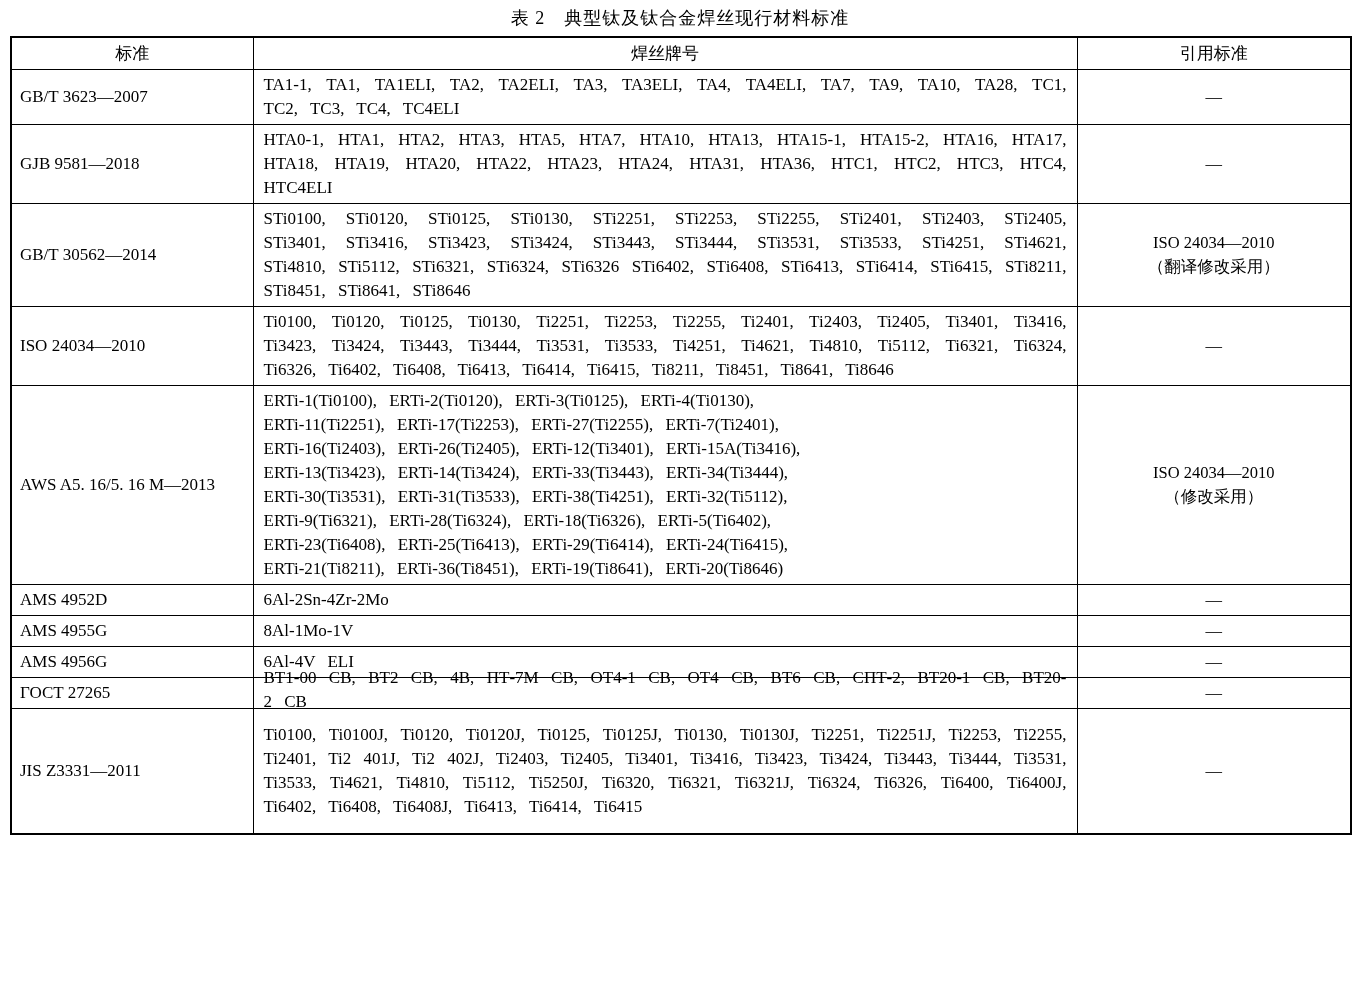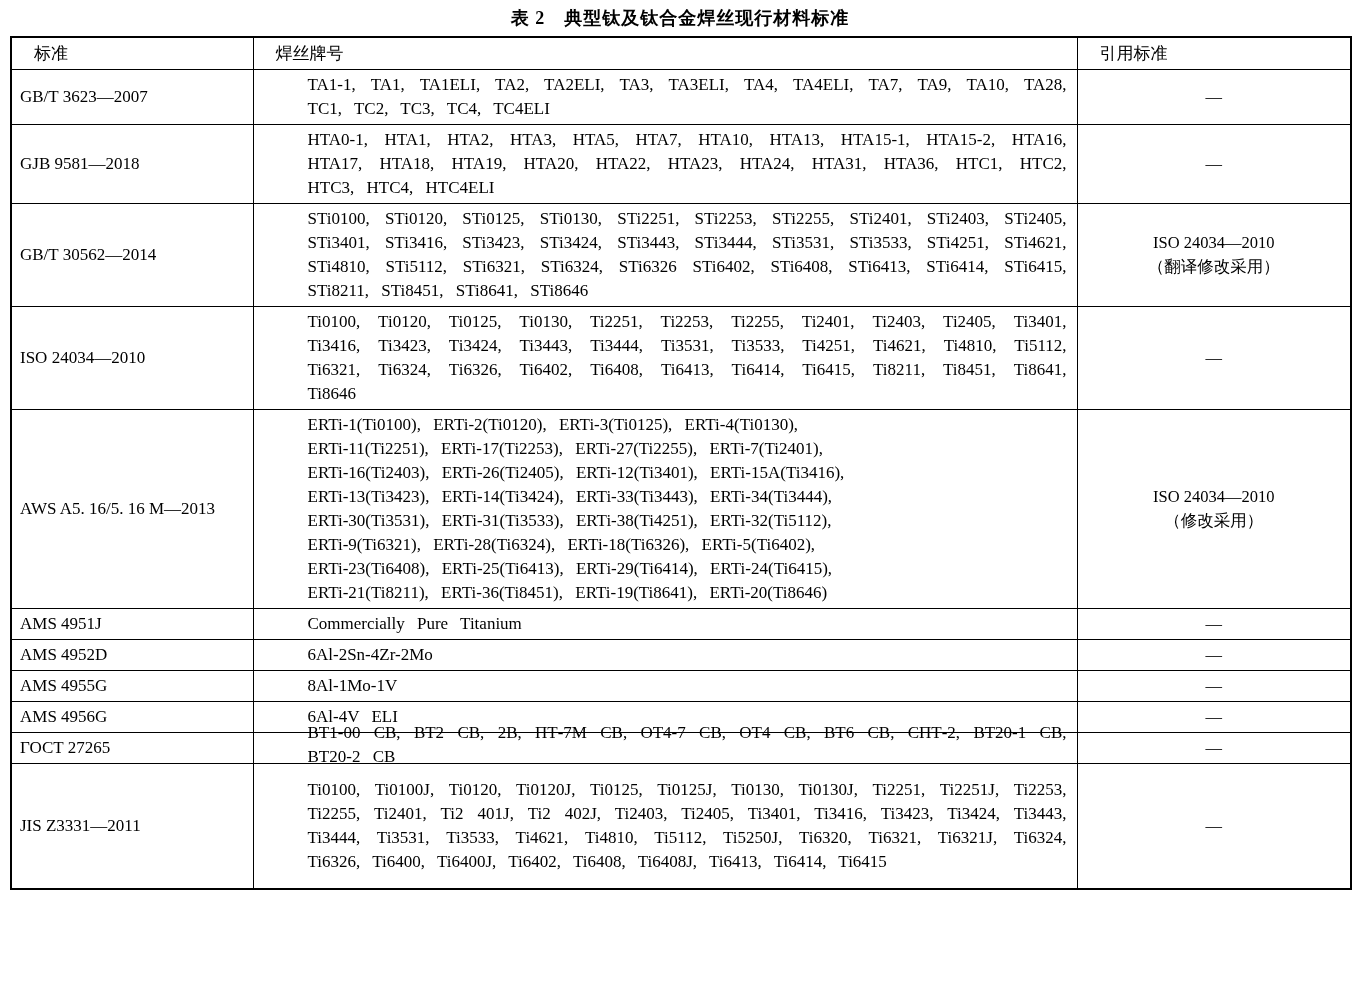--- a/index.html
+++ b/index.html
@@ -10,21 +10,21 @@
     height: 986px;
     overflow: hidden;
     font-family: "Liberation Serif", "DejaVu Serif", serif;
     color: #000;
   }
   .page {
     padding: 5px 10px 0 10px;
   }
   .doc-title {
     text-align: center;
-    font-weight: bold;
+    font-weight: normal;
     font-size: 18px;
     line-height: 26px;
     margin-bottom: 5px;
     letter-spacing: 1px;
   }
   table.std-table {
     border-collapse: collapse;
     table-layout: fixed;
     width: 1340px;
     border: 2.5px solid #000;
@@ -37,37 +37,36 @@
     border: 1.4px solid #000;
     vertical-align: middle;
     font-size: 17px;
   }
   thead th {
     font-weight: normal;
     font-size: 17px;
     height: 27px;
     line-height: 22px;
     padding: 2px 22px;
-    text-align: left;
+    text-align: center;
     border-bottom: 1.8px solid #000;
   }
   td.standard-cell {
     padding: 3px 8px;
     line-height: 24px;
     white-space: nowrap;
   }
   td.wires-cell {
     padding: 3px 10px;
     line-height: 24px;
   }
   td.wires-cell .wires {
     white-space: pre-line;
     text-align: justify;
     word-spacing: 8px;
-    margin-left: 44px;
   }
   td.reference-cell {
     text-align: center;
     padding: 3px 6px;
     line-height: 24px;
     white-space: pre-line;
     font-size: 16.5px;
   }
   
   tr.row-overlap td.wires-cell .wires {
@@ -134,27 +133,20 @@
 ERTi-13(Ti3423), ERTi-14(Ti3424), ERTi-33(Ti3443), ERTi-34(Ti3444),
 ERTi-30(Ti3531), ERTi-31(Ti3533), ERTi-38(Ti4251), ERTi-32(Ti5112),
 ERTi-9(Ti6321), ERTi-28(Ti6324), ERTi-18(Ti6326), ERTi-5(Ti6402),
 ERTi-23(Ti6408), ERTi-25(Ti6413), ERTi-29(Ti6414), ERTi-24(Ti6415),
 ERTi-21(Ti8211), ERTi-36(Ti8451), ERTi-19(Ti8641), ERTi-20(Ti8646)</div>
     </td>
     <td class="reference-cell">ISO 24034—2010
 （修改采用）</td>
   </tr>
         <tr>
-    <td class="standard-cell">AMS 4951J</td>
-    <td class="wires-cell">
-      <div class="wires">Commercially Pure Titanium</div>
-    </td>
-    <td class="reference-cell">—</td>
-  </tr>
-        <tr>
     <td class="standard-cell">AMS 4952D</td>
     <td class="wires-cell">
       <div class="wires">6Al-2Sn-4Zr-2Mo</div>
     </td>
     <td class="reference-cell">—</td>
   </tr>
         <tr>
     <td class="standard-cell">AMS 4955G</td>
     <td class="wires-cell">
       <div class="wires">8Al-1Mo-1V</div>
@@ -164,21 +156,21 @@
         <tr>
     <td class="standard-cell">AMS 4956G</td>
     <td class="wires-cell">
       <div class="wires">6Al-4V ELI</div>
     </td>
     <td class="reference-cell">—</td>
   </tr>
         <tr class="row-overlap">
     <td class="standard-cell">ГОСТ 27265</td>
     <td class="wires-cell">
-      <div class="wires">BT1-00 CB, BT2 CB, 2B, ПТ-7M CB, OT4-7 CB, OT4 CB, BT6 CB, CПТ-2, BT20-1 CB, BT20-2 CB</div>
+      <div class="wires">BT1-00 CB, BT2 CB, 4B, ПТ-7M CB, OT4-1 CB, OT4 CB, BT6 CB, CПТ-2, BT20-1 CB, BT20-2 CB</div>
     </td>
     <td class="reference-cell">—</td>
   </tr>
         <tr class="row-jis">
     <td class="standard-cell">JIS Z3331—2011</td>
     <td class="wires-cell">
       <div class="wires">Ti0100, Ti0100J, Ti0120, Ti0120J, Ti0125, Ti0125J, Ti0130, Ti0130J, Ti2251, Ti2251J, Ti2253, Ti2255, Ti2401, Ti2 401J, Ti2 402J, Ti2403, Ti2405, Ti3401, Ti3416, Ti3423, Ti3424, Ti3443, Ti3444, Ti3531, Ti3533, Ti4621, Ti4810, Ti5112, Ti5250J, Ti6320, Ti6321, Ti6321J, Ti6324, Ti6326, Ti6400, Ti6400J, Ti6402, Ti6408, Ti6408J, Ti6413, Ti6414, Ti6415</div>
     </td>
     <td class="reference-cell">—</td>
   </tr>

